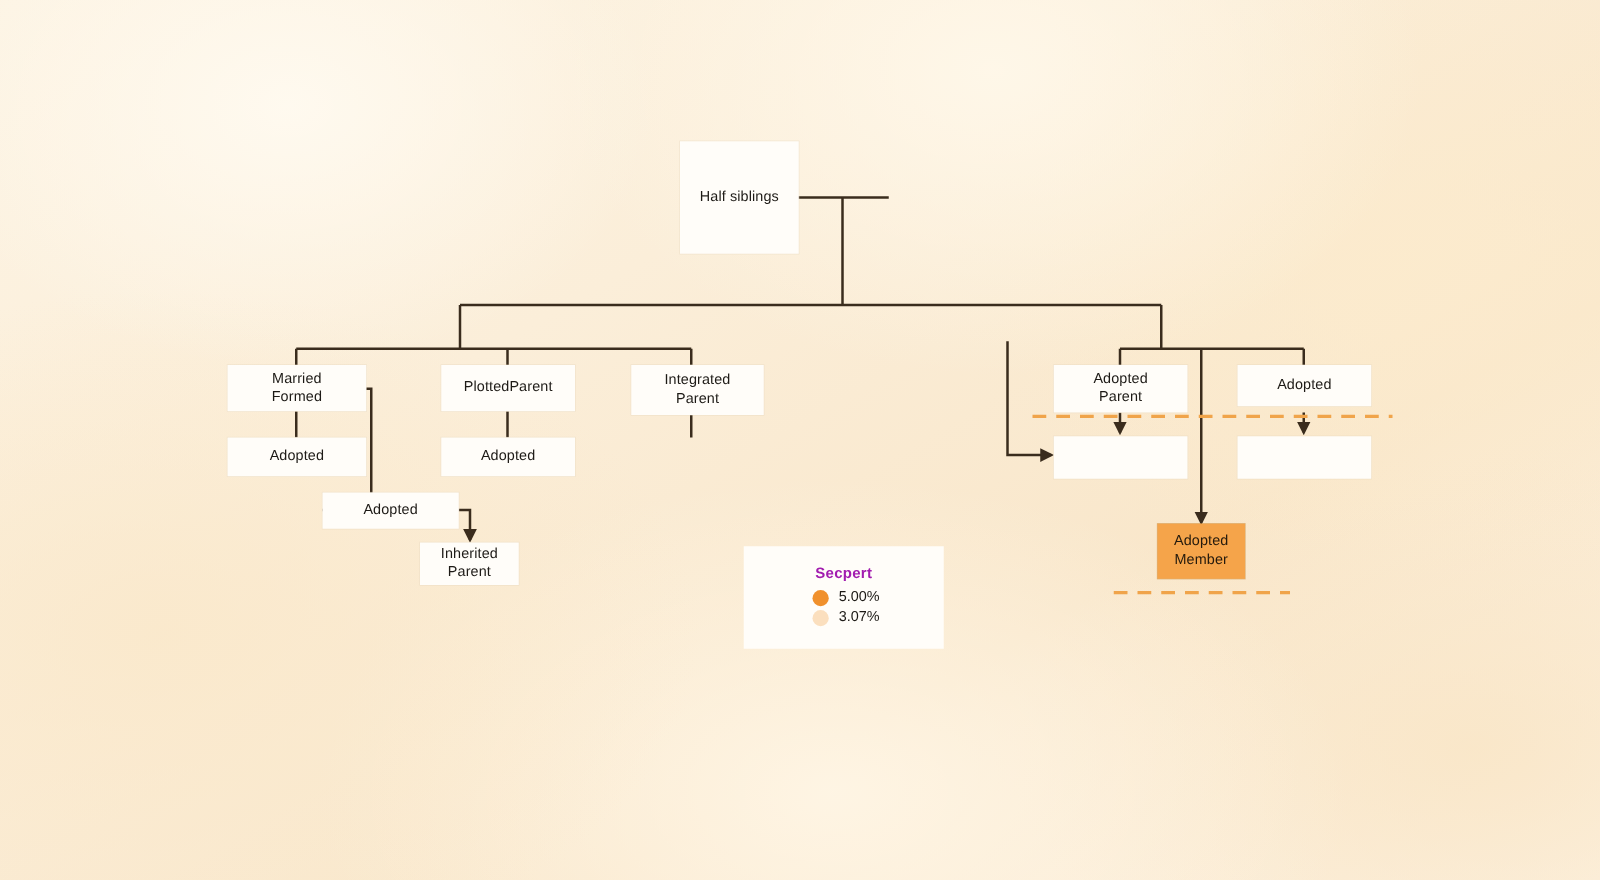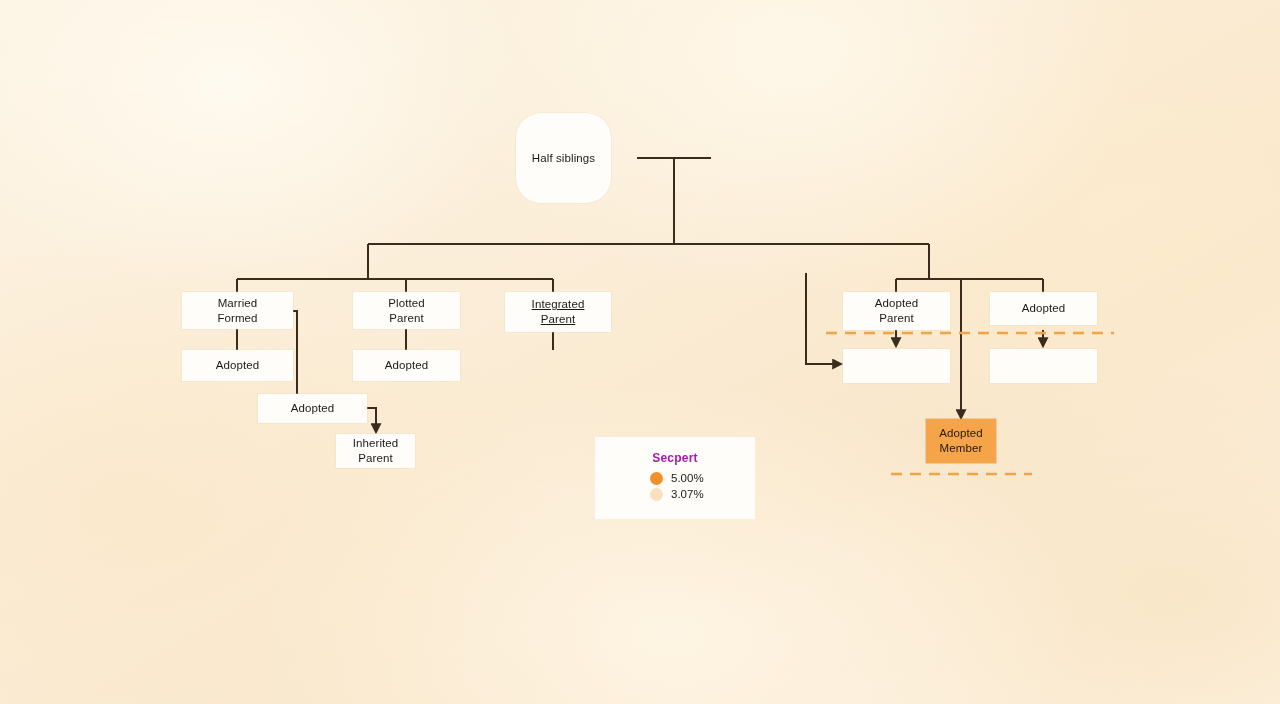--- a/index.html
+++ b/index.html
@@ -136,36 +136,36 @@
 
       <path d="M 961 279 L 961 418" marker-end="url(#arrow)"></path>
     </g>
 
     <g stroke="#f0a44a" stroke-width="2.6" fill="none" stroke-dasharray="11 8" stroke-linecap="butt">
       <path d="M 826 333 L 1114 333"></path>
       <path d="M 891 474 L 1032 474"></path>
     </g>
   </svg>
 
-  <div class="node" style="left:516px; top:113px; width:95px; height:90px;border-radius:25px;">
+  <div class="node" style="left:544px; top:113px; width:95px; height:90px;">
     <span>Half siblings</span>
   </div>
 
 
   <div class="node tall" style="left:182px; top:292px; width:111px; height:37px; flex-direction:column;">
     <span>Married</span>
     <span>Formed</span>
   </div>
 
-  <div class="node tall" style="left:353px; top:292px; width:107px; height:37px; flex-direction:column;">
+  <div class="node tall" style="left:353px; top:292px; width:107px; height:37px; flex-direction:row;">
     <span>Plotted</span>
     <span>Parent</span>
   </div>
 
-  <div class="node tall" style="left:505px; top:292px; width:106px; height:40px; flex-direction:column;text-decoration:underline;">
+  <div class="node tall" style="left:505px; top:292px; width:106px; height:40px; flex-direction:column;">
     <span>Integrated</span>
     <span>Parent</span>
   </div>
 
   <div class="node" style="left:182px; top:350px; width:111px; height:31px;">
     <span>Adopted</span>
   </div>
 
   <div class="node" style="left:353px; top:350px; width:107px; height:31px;">
     <span>Adopted</span>

